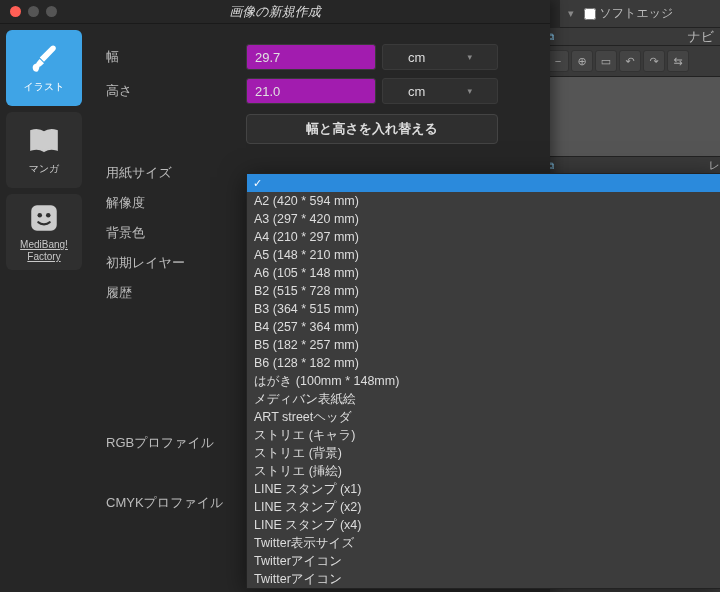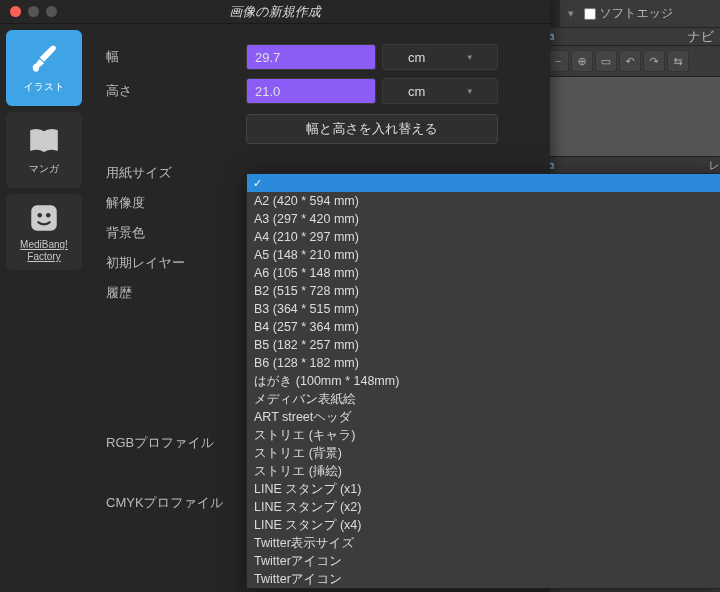--- a/index.html
+++ b/index.html
@@ -33,23 +33,23 @@
   .dialog-body { display: flex; height: calc(100% - 24px); }
   .sidebar { width: 88px; padding: 6px; display: flex; flex-direction: column; gap: 6px; }
   .sidebar-item { width: 76px; height: 76px; border-radius: 6px; background: #2f2f2f; display: flex; flex-direction: column; align-items: center; justify-content: center; gap: 4px; }
   .sidebar-item.active { background: #3fa4e6; color: #fff; }
   .sidebar-item .lab { font-size: 10px; }
   .sidebar-item svg { width: 34px; height: 34px; }
 
   .form { flex: 1; padding: 16px 18px 0 18px; position: relative; }
   .row { display: flex; align-items: center; height: 34px; }
   .row .label { width: 140px; color: #bbb; font-size: 13px; }
-  .row .input { width: 130px; height: 26px; background: #8b5cf6; border: 1px solid #3a3a3a; border-radius: 3px; color: #e0e0e0; padding: 0 8px; font-size: 13px; }
+  .row .input { width: 130px; height: 26px; background: #a21caf; border: 1px solid #3a3a3a; border-radius: 3px; color: #e0e0e0; padding: 0 8px; font-size: 13px; }
   .row .unit-select { width: 116px; height: 26px; background: #2f2f2f; border: 1px solid #3a3a3a; border-radius: 3px; color: #ddd; padding: 0 25px; margin-left: 6px; display: flex; align-items: center; justify-content: space-between; font-size: 13px; }
-  .swap-btn { width: 252px; height: 30px; background: #2f2f2f; border: 1px solid #444; border-radius: 4px; color: #ddd; font-size: 13px; margin-top: 6px; margin-left: 140px; display:flex; align-items:center; justify-content:center;}
+  .swap-btn { width: 252px; height: 30px; background: #2f2f2f; border: 1px solid #444; border-radius: 4px; color: #ddd; font-size: 13px; margin-top: 6px; margin-left: 140px; display:flex; align-items:center; justify-content:center;font-weight:bold;}
   .dd-chev { font-size: 9px; color: #888; }
 
   .section-spacer { height: 10px; }
   
   .paper-select-anchor { position: relative; }
   .dropdown { position: absolute; top: 0; left: 0; width: 475px; background: #3c3c3c; border: 1px solid #222; box-shadow: 0 4px 24px rgba(0,0,0,0.5); z-index: 100; max-height: 420px; overflow-y: auto; }
   .dropdown-item { height: 18px; padding: 0 10px 0 7px; display: flex; align-items: center; font-size: 12.5px; color: #ddd; position: relative; white-space: nowrap;}
   .dropdown-item.selected { background: #2b8adc; color: #fff; }
   .dropdown-item.selected::before { content: "✓"; position: absolute; left: 6px; font-size: 11px; }
 

